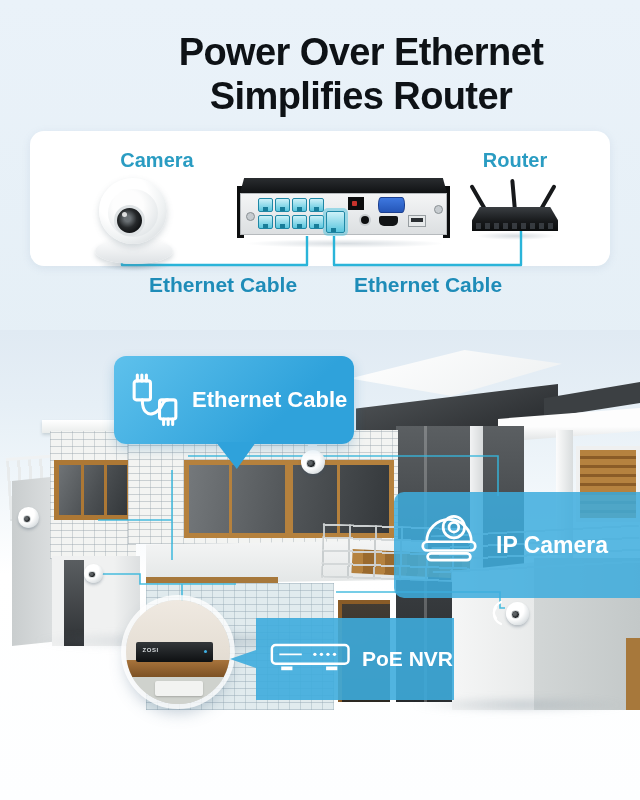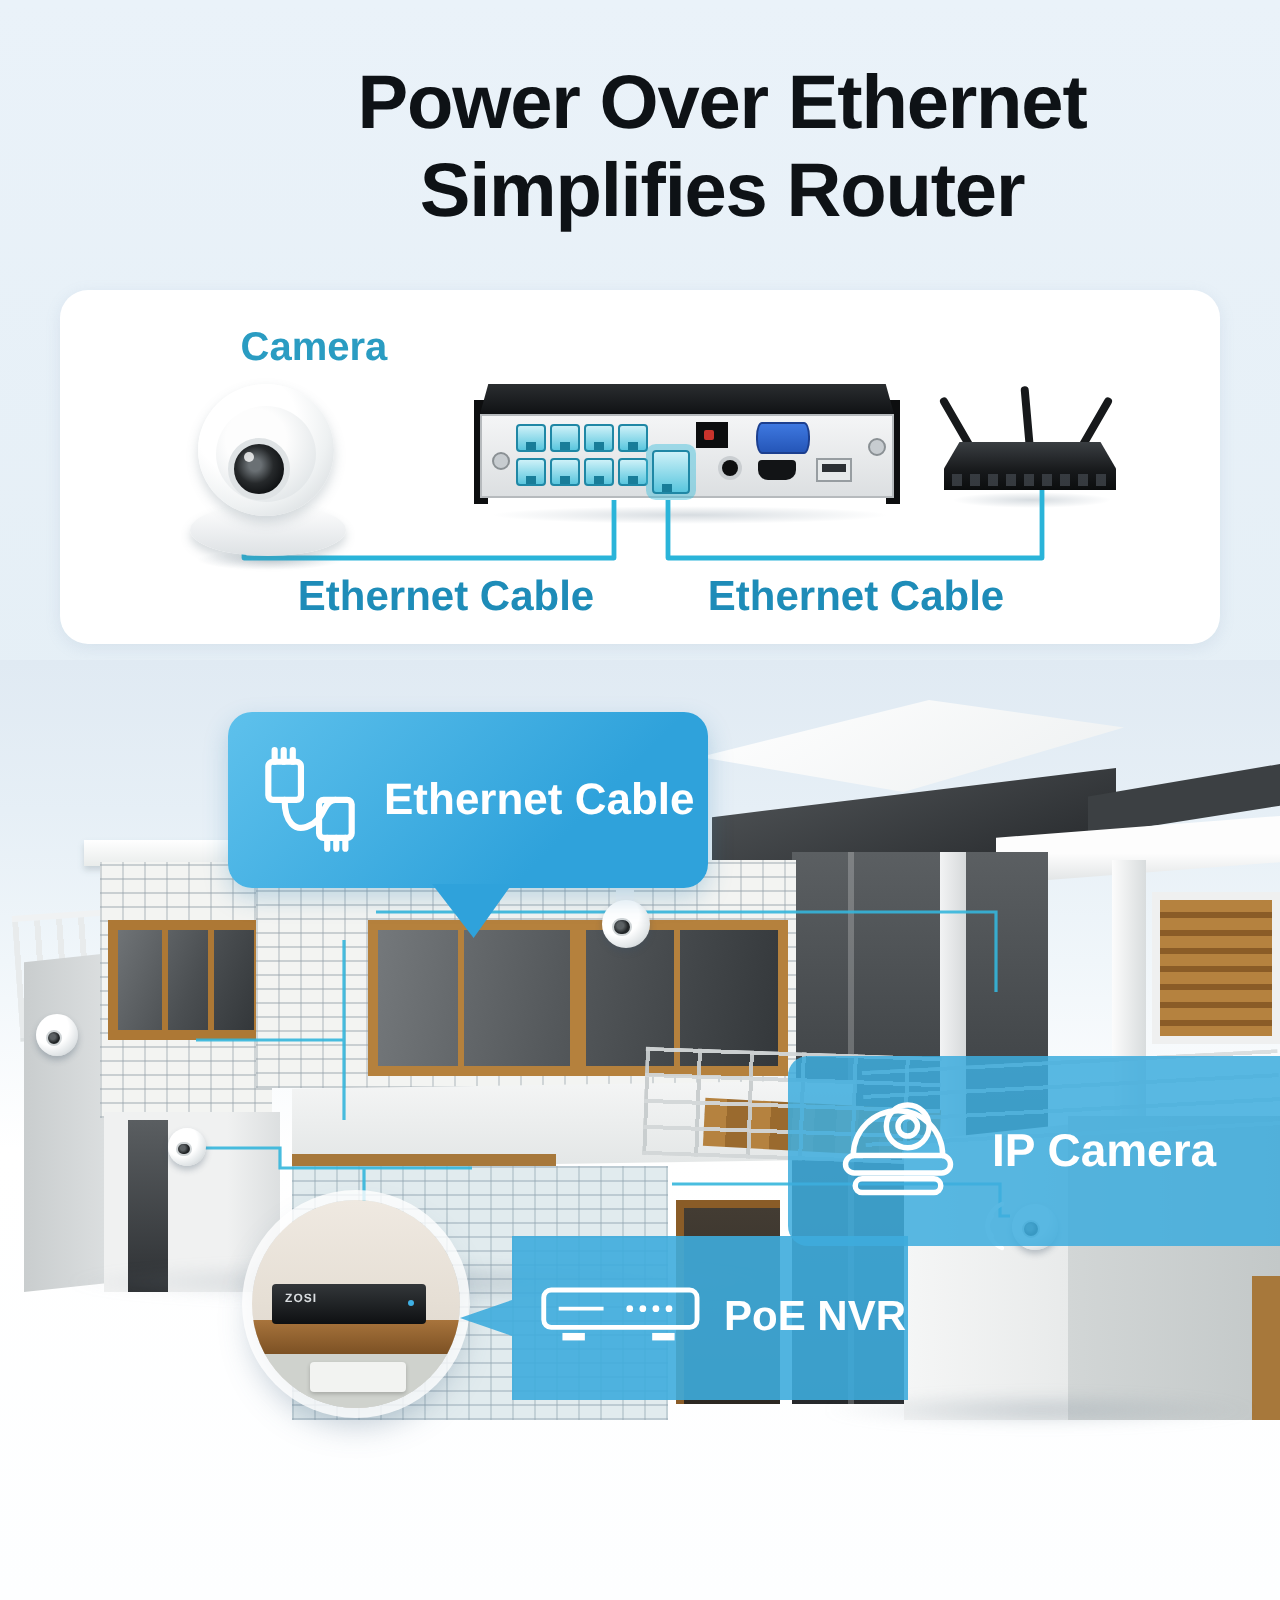--- a/index.html
+++ b/index.html
@@ -6,21 +6,21 @@
   body{font-family:"Liberation Sans",sans-serif;background:#ffffff;}
   .canvas{position:relative;width:640px;height:800px;overflow:hidden;
           background:linear-gradient(180deg,#eaf2f9 0%,#e5eff6 45%,#e2ecf4 100%);}
   .abs{position:absolute;}
 
   
   .title{position:absolute;left:0;top:30px;width:640px;text-align:center;
          color:#0e1216;font-weight:700;font-size:38px;line-height:44px;letter-spacing:-0.6px;padding-left:41px;}
 
   
-  .card{position:absolute;left:30px;top:145px;width:580px;height:177px;background:#ffffff;
+  .card{position:absolute;left:30px;top:131px;width:580px;height:135px;background:#ffffff;
         border-radius:14px;box-shadow:0 2px 8px rgba(110,145,175,.14);}
   .dev-label{position:absolute;top:18px;width:140px;text-align:center;
              font-size:20px;font-weight:700;color:#2a9cc2;}
   .cable-label{position:absolute;top:142px;width:180px;text-align:center;
                font-size:21px;font-weight:700;color:#1e8cb8;}
   .dshadow{position:absolute;border-radius:50%;
            background:radial-gradient(ellipse at center,rgba(70,95,115,.22),rgba(70,95,115,0) 70%);}
 
   
   .port{position:absolute;width:15px;height:14px;box-sizing:border-box;border:1.5px solid #1f87a5;
@@ -52,20 +52,21 @@
 <div class="canvas">
 
   <div class="title">
     <div>Power Over Ethernet</div>
     <div>Simplifies Router</div>
   </div>
 
   <div class="card">
 
     <div class="dev-label" style="left:57px;">Camera</div>
+    <div class="dev-label" style="left:415px;">Router</div>
 
     <div class="dshadow" style="left:68px;top:130px;width:74px;height:10px;"></div>
     <div class="dshadow" style="left:215px;top:108px;width:200px;height:9px;"></div>
     <div class="dshadow" style="left:446px;top:101px;width:80px;height:8px;"></div>
 
     <svg class="abs" style="left:0;top:0;" width="580" height="177">
       <polyline points="92,107 92,134 277,134 277,105" fill="none" stroke="#2ab4d9" stroke-width="2.4" stroke-linejoin="round"></polyline>
       <polyline points="304,105 304,134 491,134 491,99" fill="none" stroke="#2ab4d9" stroke-width="2.4" stroke-linejoin="round"></polyline>
     </svg>
 
@@ -230,21 +231,21 @@
           <path d="M12.5 12V5.5 M17.5 12V5.5 M22.5 12V5.5"></path>
           <rect x="37" y="33" width="18" height="21" rx="2.5"></rect>
           <path d="M41.5 54v6 M46.5 54v6 M51.5 54v6"></path>
           <path d="M18 33 C18 46 24 50 30 48 C36 46 38 42 40 38 C42 34 44 33 46 33"></path>
         </g>
       </svg>
       <div class="co-label" style="left:78px;font-size:22px;">Ethernet Cable</div>
     </div>
     <div class="abs" style="left:216px;top:112px;width:40px;height:27px;background:#2fa2db;clip-path:polygon(0 0,100% 0,52% 100%);"></div>
 
-    <div class="abs" style="left:394px;top:162px;width:246px;height:95px;background:rgba(62,172,221,.86);border-radius:10px 0 0 10px;margin-top:36px;">
+    <div class="abs" style="left:394px;top:162px;width:246px;height:106px;background:rgba(62,172,221,.86);border-radius:10px 0 0 10px;">
       <svg class="abs" style="left:20px;top:6px;" width="70" height="70" viewBox="0 0 72 72">
         <g fill="none" stroke="#ffffff" stroke-width="2.8" stroke-linecap="round">
           <path d="M13 45a23 23 0 0 1 46 0"></path>
           <circle cx="41" cy="30" r="11"></circle>
           <circle cx="41" cy="30" r="5"></circle>
           <rect x="9" y="45" width="54" height="9" rx="4.5"></rect>
           <rect x="14" y="57" width="44" height="7" rx="3.5"></rect>
         </g>
       </svg>
       <div class="co-label" style="left:102px;font-size:23px;">IP Camera</div>

